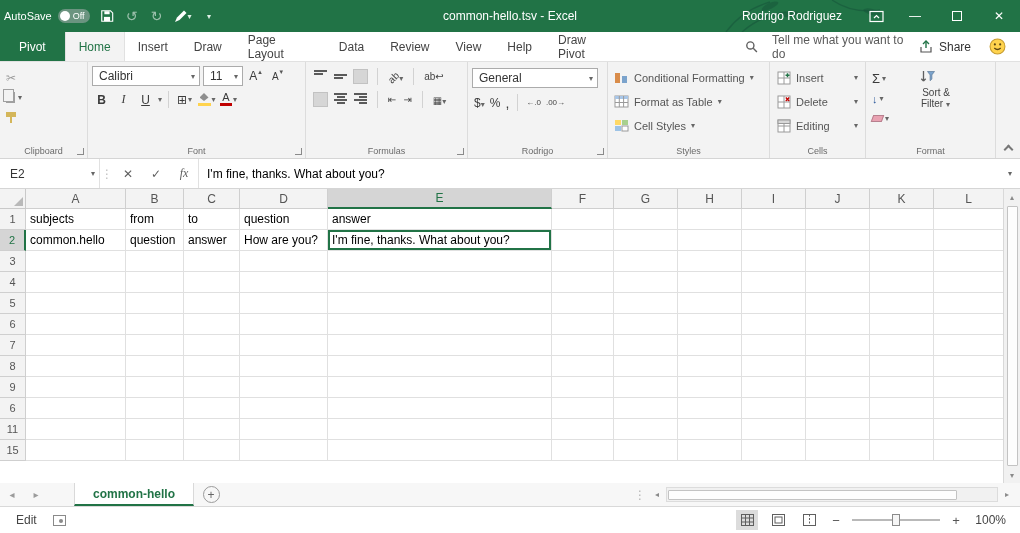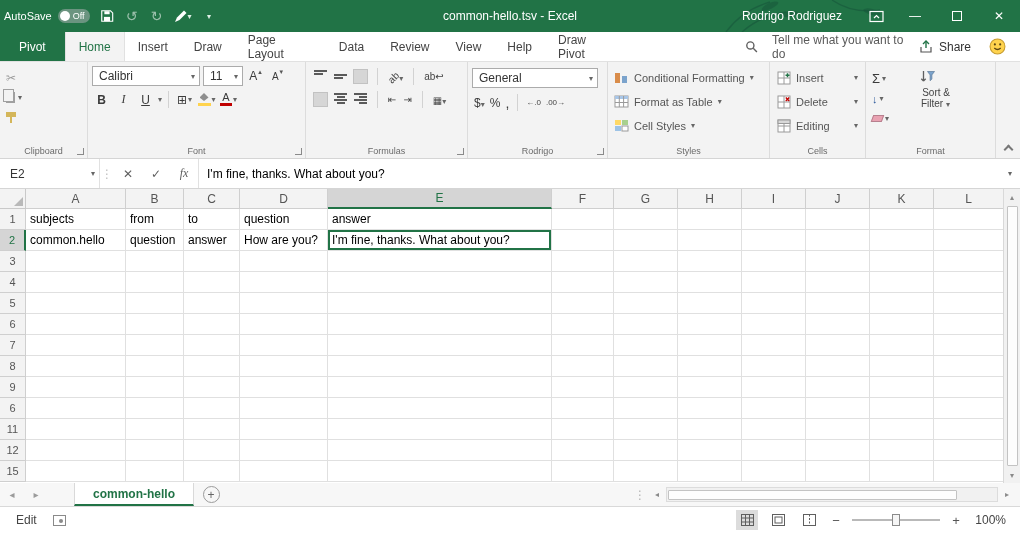--- a/index.html
+++ b/index.html
@@ -650,35 +650,20 @@
           <div class="cell" style="flex: 0 0 224px;"></div>
           <div class="cell" style="flex: 0 0 62px;"></div>
           <div class="cell" style="flex: 0 0 64px;"></div>
           <div class="cell" style="flex: 0 0 64px;"></div>
           <div class="cell" style="flex: 0 0 64px;"></div>
           <div class="cell" style="flex: 0 0 64px;"></div>
           <div class="cell" style="flex: 0 0 64px;"></div>
           <div class="cell" style="flex: 0 0 70px;"></div>
         </div>
         <div class="grid-row">
-          <div class="row-header">12</div>
-          <div class="cell" style="flex: 0 0 100px;"></div>
-          <div class="cell" style="flex: 0 0 58px;"></div>
-          <div class="cell" style="flex: 0 0 56px;"></div>
-          <div class="cell" style="flex: 0 0 88px;"></div>
-          <div class="cell" style="flex: 0 0 224px;"></div>
-          <div class="cell" style="flex: 0 0 62px;"></div>
-          <div class="cell" style="flex: 0 0 64px;"></div>
-          <div class="cell" style="flex: 0 0 64px;"></div>
-          <div class="cell" style="flex: 0 0 64px;"></div>
-          <div class="cell" style="flex: 0 0 64px;"></div>
-          <div class="cell" style="flex: 0 0 64px;"></div>
-          <div class="cell" style="flex: 0 0 70px;"></div>
-        </div>
-        <div class="grid-row">
           <div class="row-header">15</div>
           <div class="cell" style="flex: 0 0 100px;"></div>
           <div class="cell" style="flex: 0 0 58px;"></div>
           <div class="cell" style="flex: 0 0 56px;"></div>
           <div class="cell" style="flex: 0 0 88px;"></div>
           <div class="cell" style="flex: 0 0 224px;"></div>
           <div class="cell" style="flex: 0 0 62px;"></div>
           <div class="cell" style="flex: 0 0 64px;"></div>
           <div class="cell" style="flex: 0 0 64px;"></div>
           <div class="cell" style="flex: 0 0 64px;"></div>

